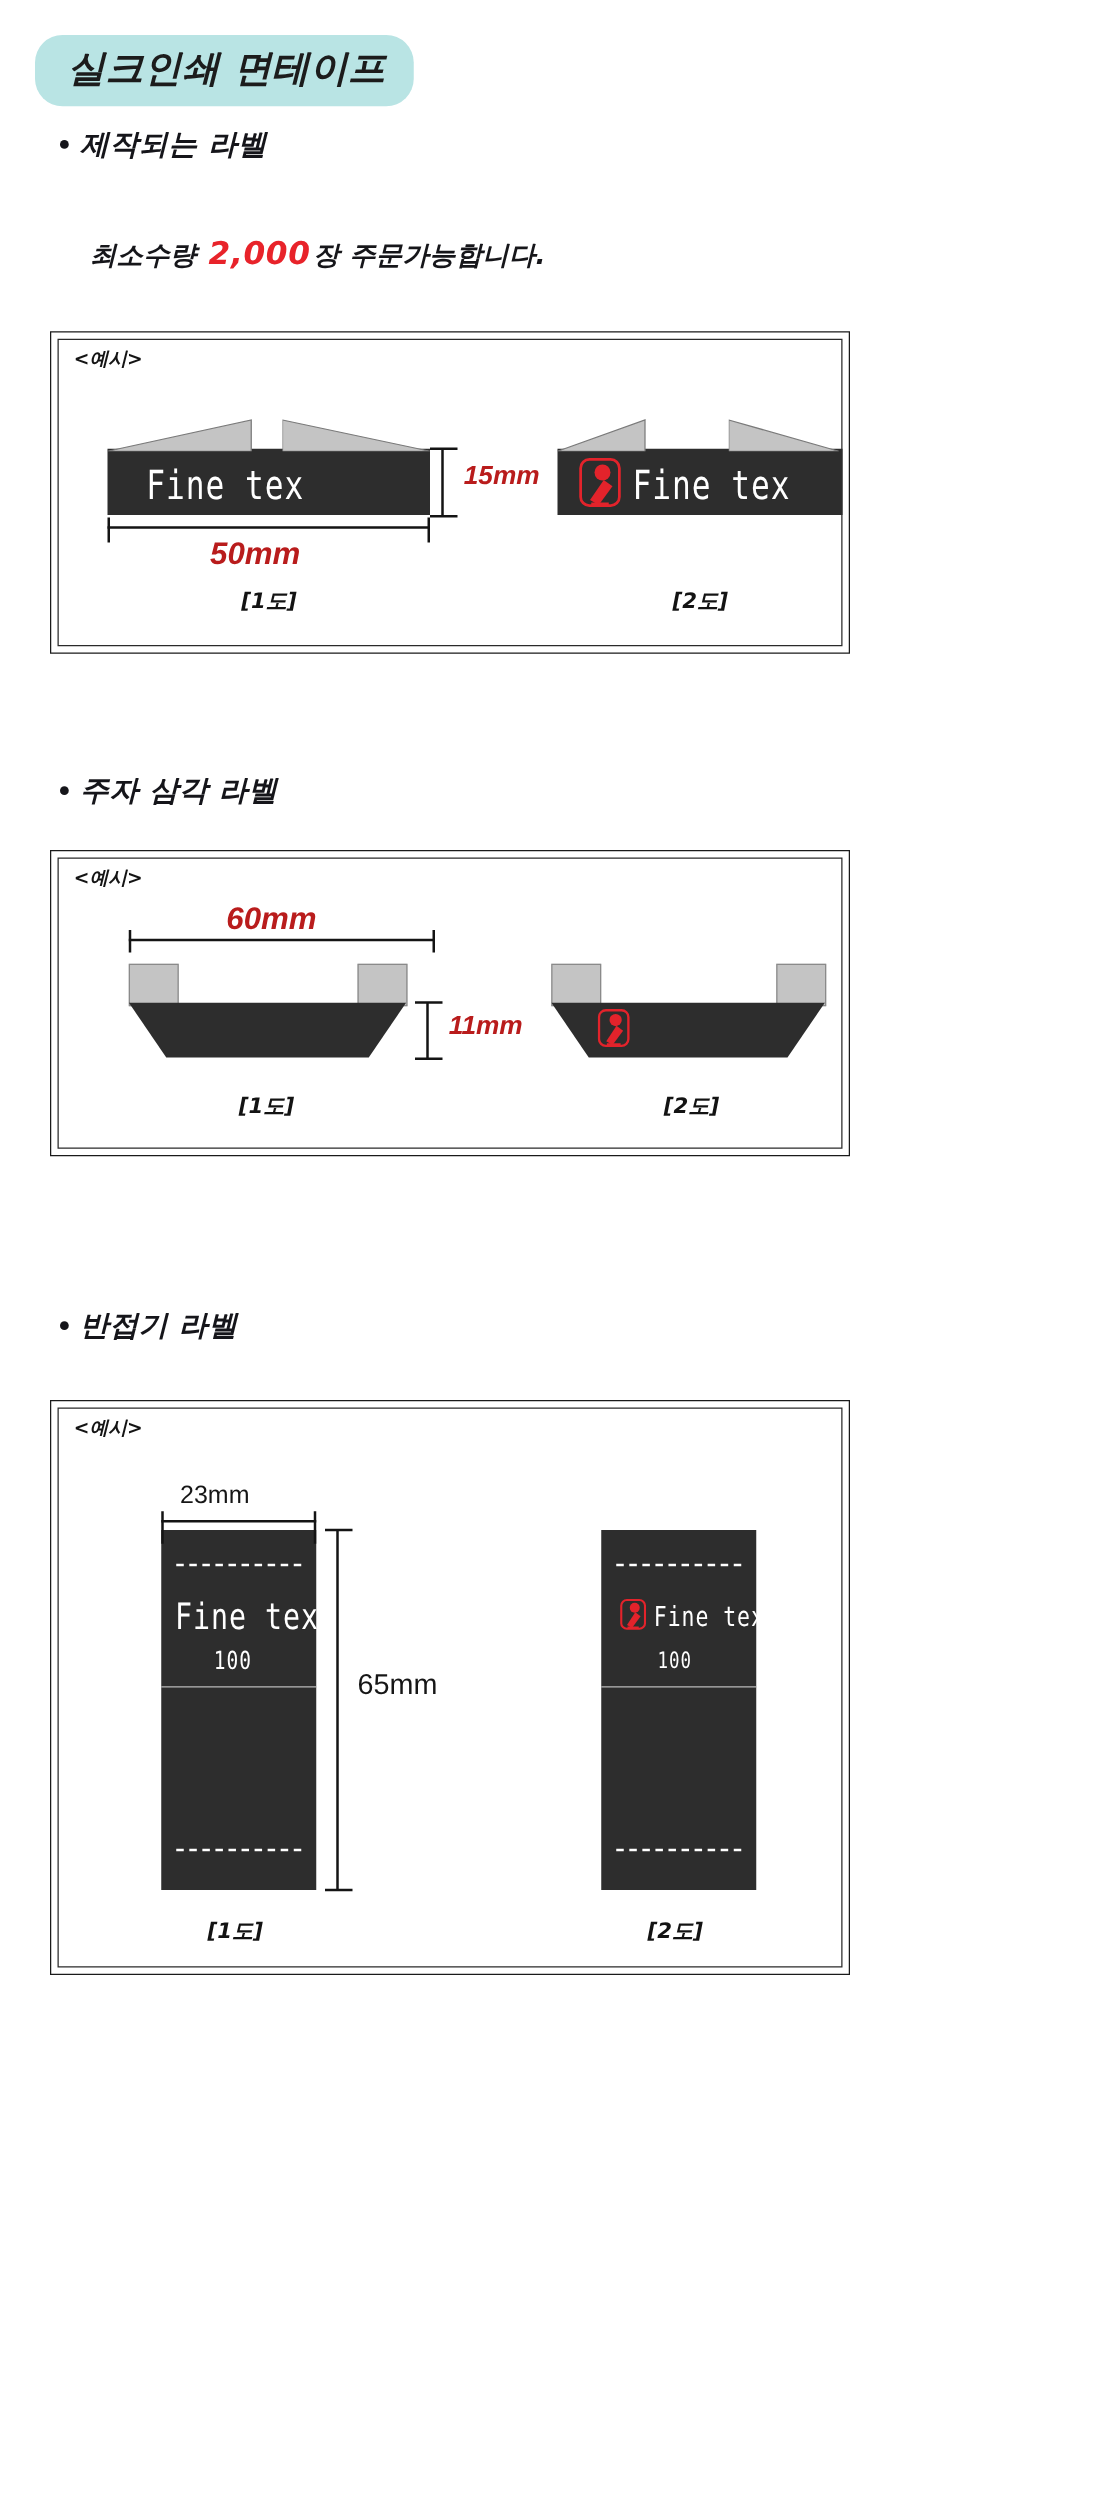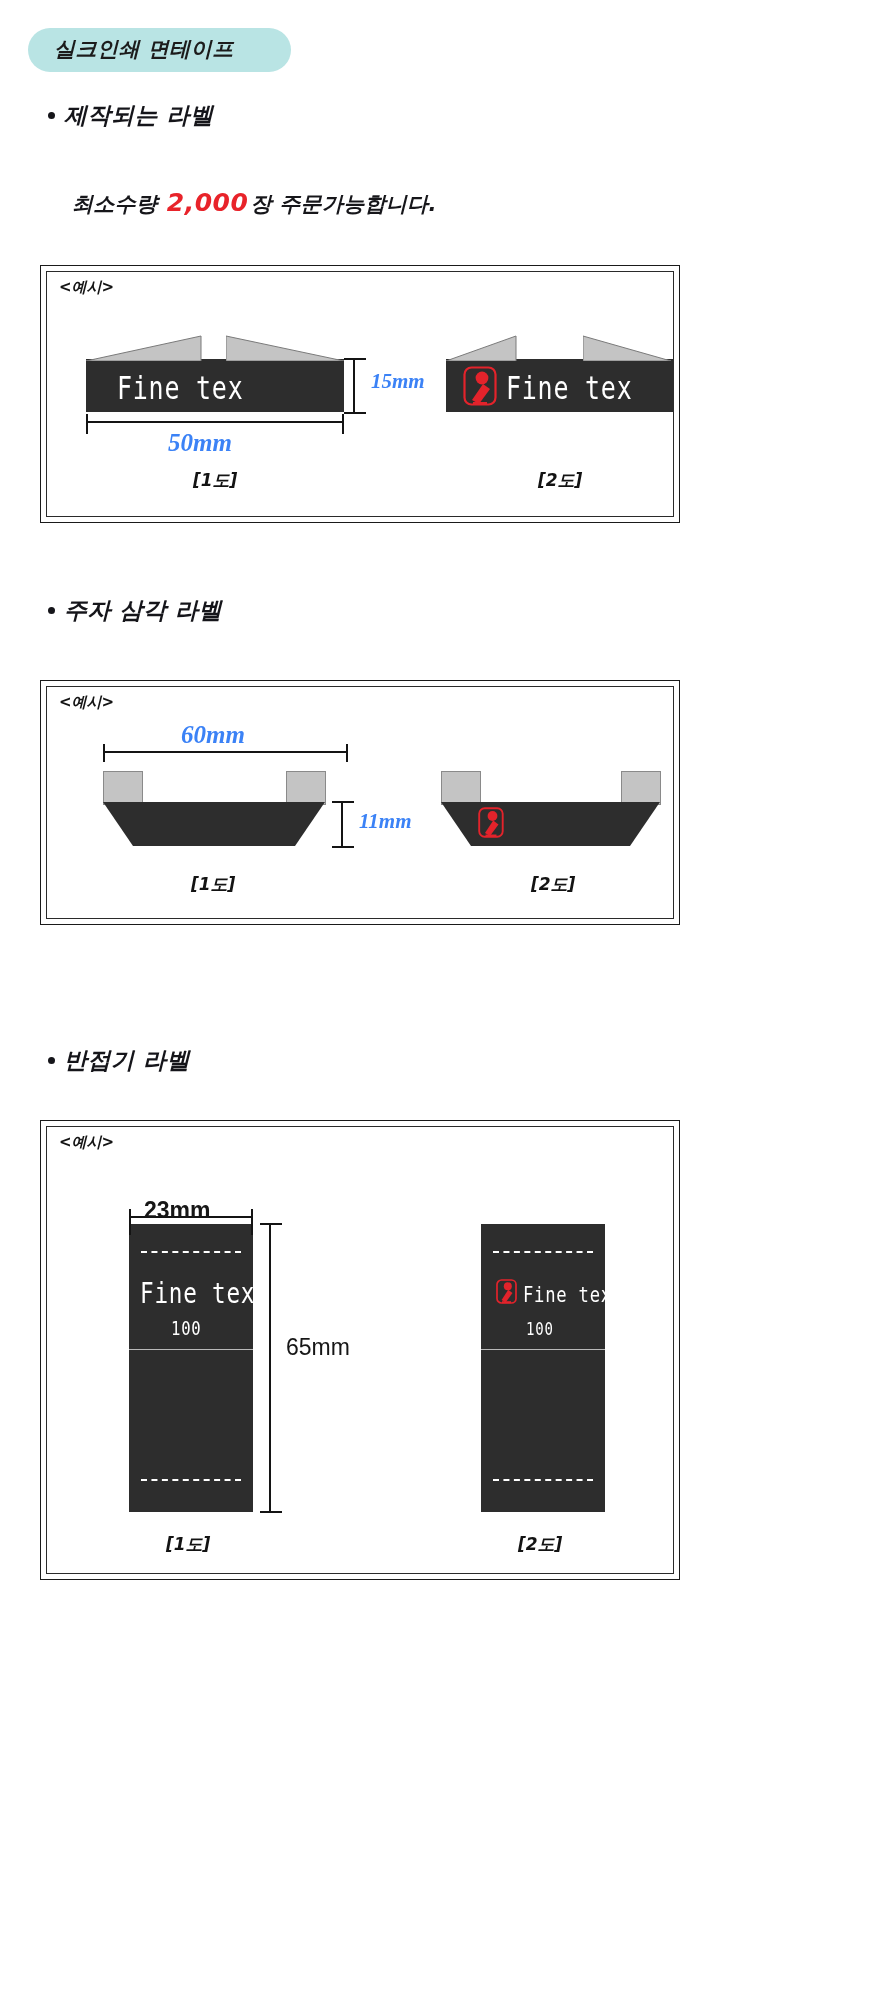--- a/index.html
+++ b/index.html
@@ -24,21 +24,21 @@
   }
   .banner {
     display: inline-block;
     background: #b9e4e4;
     border-radius: 22px 22px 22px 22px;
     padding: 7px 22px 9px 26px;
     min-width: 215px;
   }
   .banner-text {
     font-family: "DejaVu Sans", sans-serif;
-    font-size: 21px;
+    font-size: 30px;
     font-weight: bold;
     color: #1c1c1c;
     letter-spacing: 0.5px;
     font-style: italic;
     white-space: nowrap;
   }
 
   
   .sec-head {
     position: absolute;
@@ -165,24 +165,24 @@
     z-index: 5;
   }
   .dim-tick-h {
     position: absolute;
     height: 2px;
     background: #141414;
     z-index: 5;
   }
   .dim-text-brush {
     position: absolute;
-    font-family: Liberation Serif, serif;
-    font-weight: bold;
-    font-style: italic;
-    color: #3b82f6;
+    font-family: Liberation Sans, sans-serif;
+    font-weight: bold;
+    font-style: italic;
+    color: #b91c1c;
     white-space: nowrap;
     z-index: 6;
   }
   .dim-text-plain {
     position: absolute;
     font-family: "Liberation Sans", sans-serif;
     color: #161616;
     white-space: nowrap;
     z-index: 6;
   }
@@ -273,21 +273,21 @@
     <rect x="1.5" y="1.5" width="31" height="37" rx="7" ry="7" fill="none" stroke="#e3232b" stroke-width="2.2"></rect>
     <circle cx="19" cy="12" r="6.4" fill="#e3232b"></circle>
     <path d="M9 34 L20 18 L27 23 L16 38 Z" fill="#e3232b"></path>
     <path d="M10 36 L24 36 L24 39 L10 39 Z" fill="#e3232b"></path>
   </svg>
   <div class="tape-text" style="left:465px; top:103px; font-size:32px;">Fine tex</div>
 
   <div class="color-cap" style="left:497px; top:203px;">[2도]</div>
 </div>
 
-<div class="sec-head" style="left:48px; top:595px;">
+<div class="sec-head" style="left:48px; top:617px;">
   <span class="bullet"></span><span>주자 삼각 라벨</span>
 </div>
 
 <div class="exbox" style="left:40px; top:680px; width:640px; height:245px;">
 
   <div class="ex-label">&lt;예시&gt;</div>
 
   <div class="dim-line-h" style="left:62px; top:70px; width:245px;"></div>
   <div class="dim-tick-v" style="left:62px; top:63px; height:18px;"></div>
   <div class="dim-tick-v" style="left:305px; top:63px; height:18px;"></div>
@@ -330,21 +330,21 @@
   <span class="bullet"></span><span>반접기 라벨</span>
 </div>
 
 <div class="exbox" style="left:40px; top:1120px; width:640px; height:460px;">
 
   <div class="ex-label">&lt;예시&gt;</div>
 
   <div class="dim-line-h" style="left:88px; top:95px; width:124px;"></div>
   <div class="dim-tick-v" style="left:88px; top:88px; height:26px;"></div>
   <div class="dim-tick-v" style="left:210px; top:88px; height:26px;"></div>
-  <div class="dim-text-plain" style="left:103px; top:76px; font-size:23px;font-weight:bold;">23mm</div>
+  <div class="dim-text-plain" style="left:103px; top:64px; font-size:20px;">23mm</div>
 
   <div class="tape" style="left:88px; top:103px; width:124px; height:288px;"></div>
   <div class="stitch" style="left:100px; top:130px; width:100px;"></div>
   <div class="tape-text" style="left:99px; top:155px; font-size:29px;">Fine tex</div>
   <div class="tape-text" style="left:130px; top:195px; font-size:20px;">100</div>
   <div class="foldline" style="left:88px; top:228px; width:124px;"></div>
   <div class="stitch" style="left:100px; top:358px; width:100px;"></div>
 
   <div class="dim-line-v" style="left:228px; top:103px; height:288px;"></div>
   <div class="dim-tick-h" style="left:219px; top:102px; width:22px;"></div>

